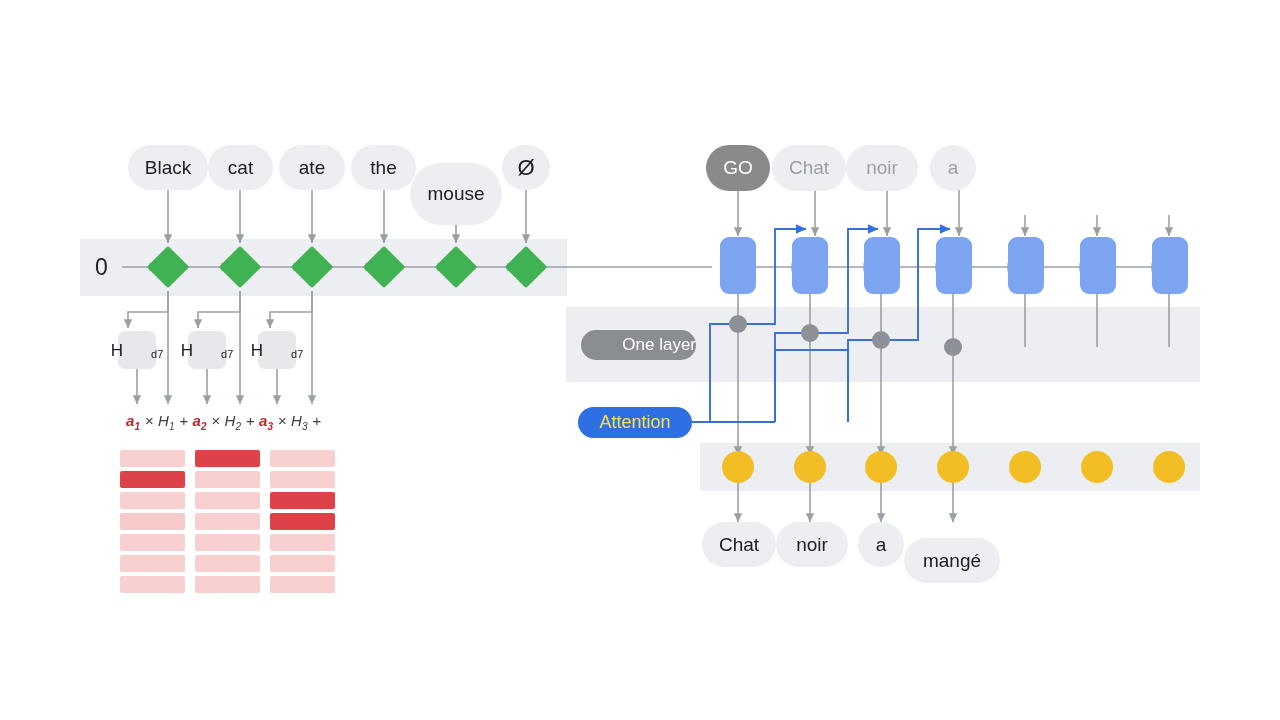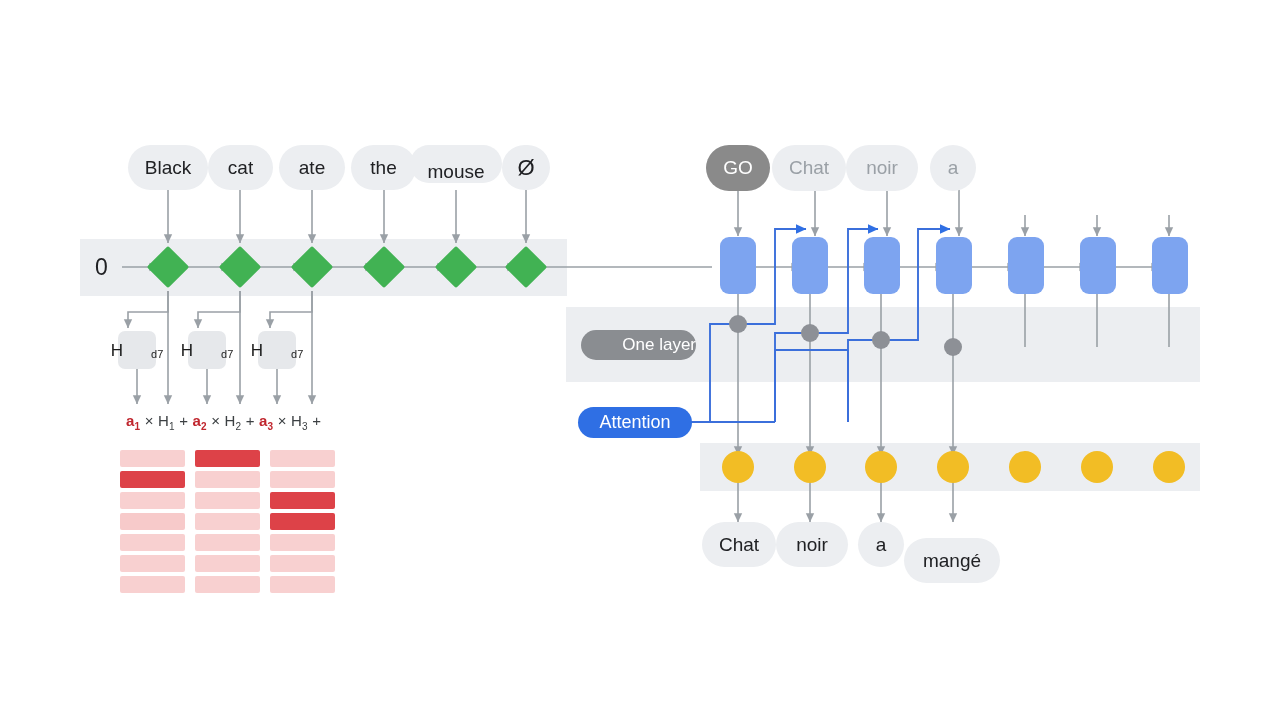--- a/index.html
+++ b/index.html
@@ -19,21 +19,21 @@
 
   
   .band{background:#eceef1;}
   .pill{
     display:flex;align-items:center;justify-content:center;
     border-radius:999px;background:#eceef1;color:#202124;
     font-size:19px;white-space:nowrap;
   }
   .pill.dark{background:#8a8a8a;color:#ffffff;}
   .pill.muted{color:#9aa0a6;}
-  .pill.blue{background:#2f6fe4;color:#ffffff;font-size:18px;}
+  .pill.blue{background:#2f6fe4;color:#fde047;font-size:18px;}
   .pill.gray-lbl{background:#8a8d91;color:#ffffff;font-size:17px;}
 
   .hbox{
     display:flex;align-items:center;justify-content:center;
     background:#e6e8eb;border-radius:7px;color:#1b1b1b;
     font-size:17px;line-height:1;
   }
   .hbox sub{font-size:11px;vertical-align:baseline;position:relative;top:4px;padding-left:28px;}
 
   .diamond{
@@ -149,21 +149,21 @@
   </div>
   <div class="abs pill" style="left:208px;top:145px;width:65px;height:45px;">
     <span>cat</span>
   </div>
   <div class="abs pill" style="left:279px;top:145px;width:66px;height:45px;">
     <span>ate</span>
   </div>
   <div class="abs pill" style="left:351px;top:145px;width:65px;height:45px;">
     <span>the</span>
   </div>
-  <div class="abs pill" style="left:410px;top:145px;width:92px;height:38px;align-items:flex-end;">
+  <div class="abs pill" style="left:410px;top:163px;width:92px;height:62px;">
     <span>mouse</span>
   </div>
   <div class="abs pill" style="left:502px;top:145px;width:48px;height:45px;">
     <span style="font-size:22px;">Ø</span>
   </div>
 
   <div class="abs" id="zero" style="left:95px;top:254px;">0</div>
 
   <div class="abs diamond" style="left:153px;top:252px;width:30px;height:30px;"></div>
   <div class="abs diamond" style="left:225px;top:252px;width:30px;height:30px;"></div>
@@ -178,21 +178,21 @@
   </div>
   <div class="abs hbox" style="left:188px;top:331px;width:38px;height:38px;">
     <span>H</span>
       <sub>d7</sub>
   </div>
   <div class="abs hbox" style="left:258px;top:331px;width:38px;height:38px;">
     <span>H</span>
       <sub>d7</sub>
   </div>
 
-  <div class="abs" id="formula" style="left:126px;top:412px;"><span class="coef">a</span><sub class="coef">1</sub><span> × H</span><sub>1</sub><span> + </span><span class="coef">a</span><sub class="coef">2</sub><span> × H</span><sub>2</sub><span> + </span><span class="coef">a</span><sub class="coef">3</sub><span> × H</span><sub>3</sub><span> +</span></div>
+  <div class="abs" id="formula" style="left:126px;top:412px;font-style:italic;"><span class="coef">a</span><sub class="coef">1</sub><span> × H</span><sub>1</sub><span> + </span><span class="coef">a</span><sub class="coef">2</sub><span> × H</span><sub>2</sub><span> + </span><span class="coef">a</span><sub class="coef">3</sub><span> × H</span><sub>3</sub><span> +</span></div>
 
   <div class="cellgrid" id="heatmap" style="left:120px;top:450px;width:215px;height:150px;">
       <div class="hm" style="left: 0px; top: 0px; width: 65px; height: 17px; background: rgb(248, 208, 208);"></div>
       <div class="hm" style="left: 0px; top: 21px; width: 65px; height: 17px; background: rgb(221, 66, 72);"></div>
       <div class="hm" style="left: 0px; top: 42px; width: 65px; height: 17px; background: rgb(248, 208, 208);"></div>
       <div class="hm" style="left: 0px; top: 63px; width: 65px; height: 17px; background: rgb(247, 202, 202);"></div>
       <div class="hm" style="left: 0px; top: 84px; width: 65px; height: 17px; background: rgb(248, 208, 208);"></div>
       <div class="hm" style="left: 0px; top: 105px; width: 65px; height: 17px; background: rgb(248, 208, 208);"></div>
       <div class="hm" style="left: 0px; top: 126px; width: 65px; height: 17px; background: rgb(248, 208, 208);"></div>
       <div class="hm" style="left: 75px; top: 0px; width: 65px; height: 17px; background: rgb(221, 66, 72);"></div>

